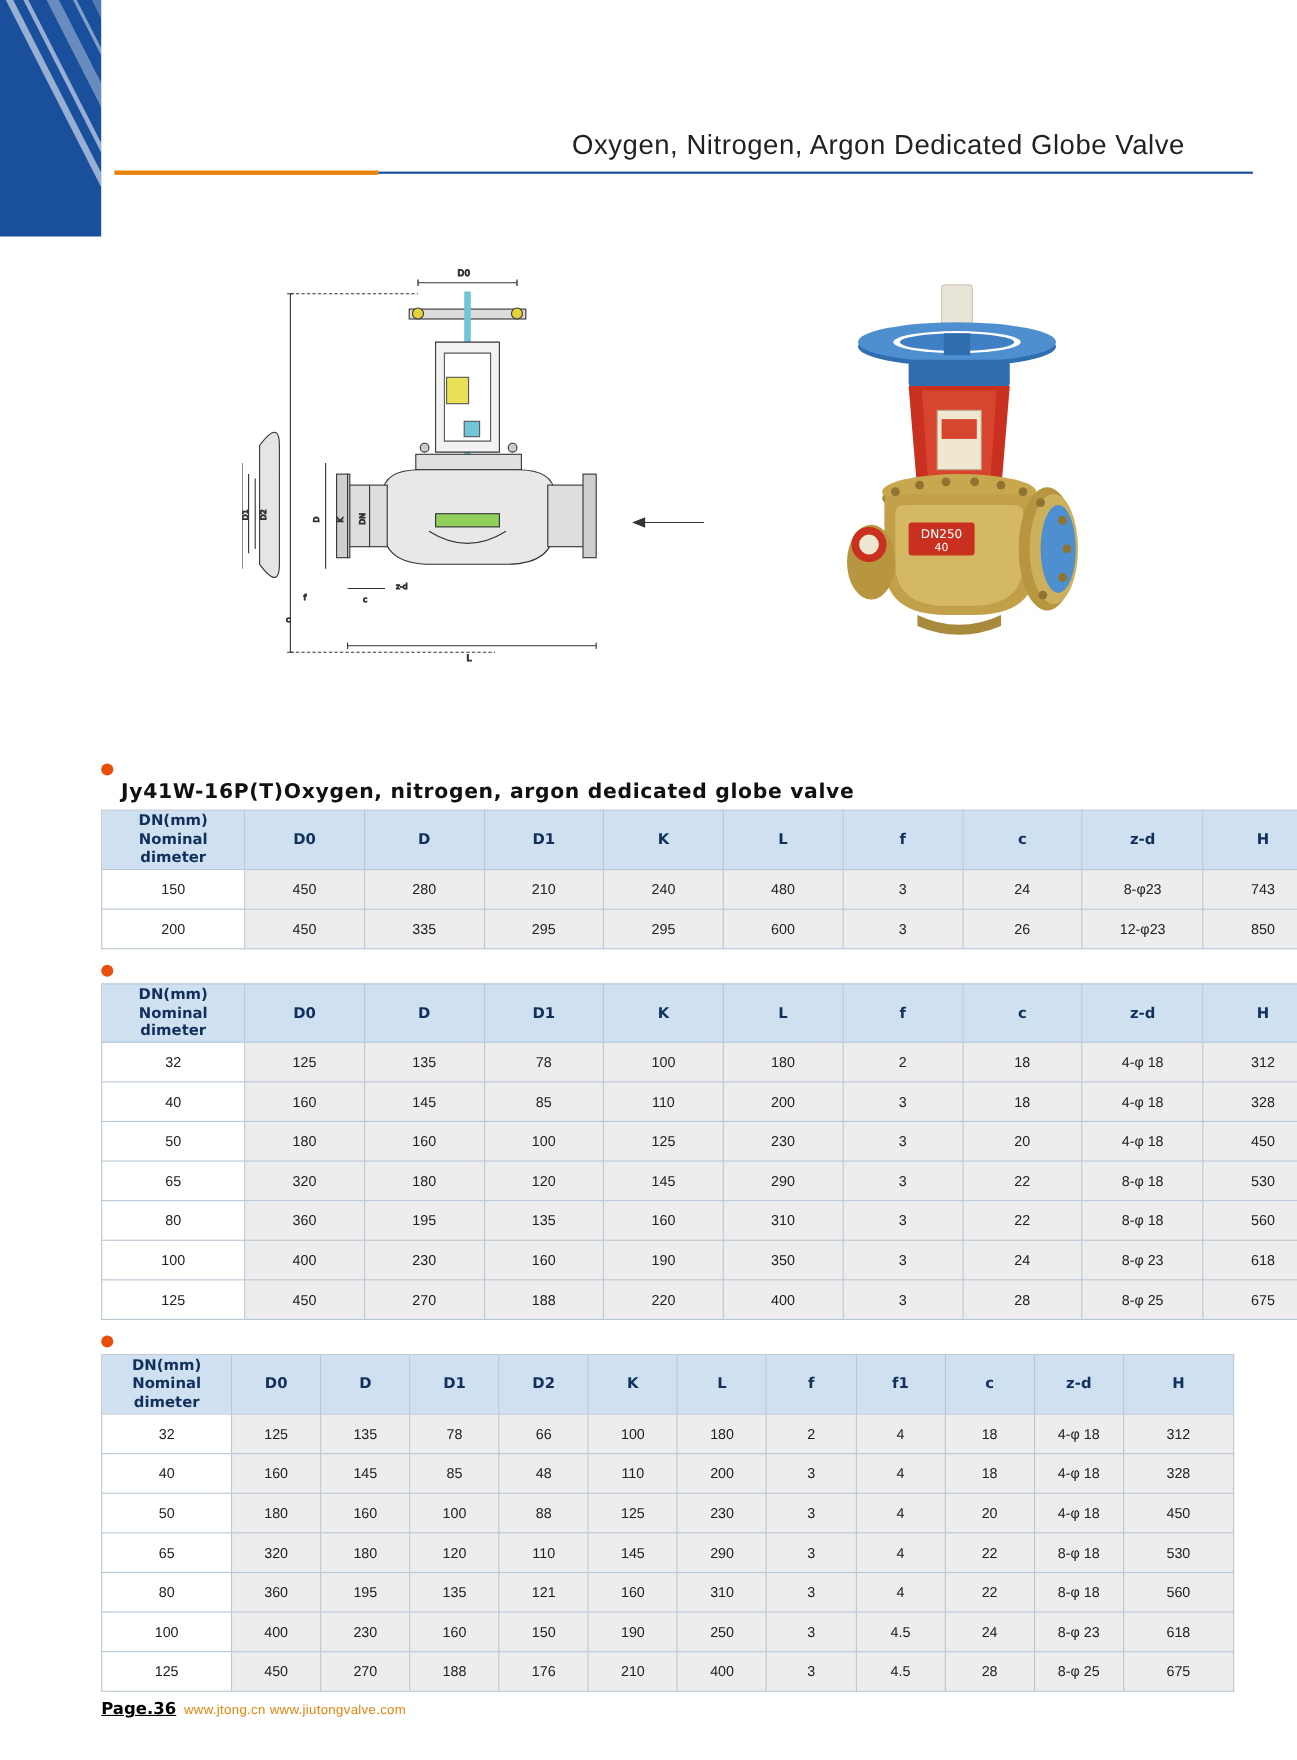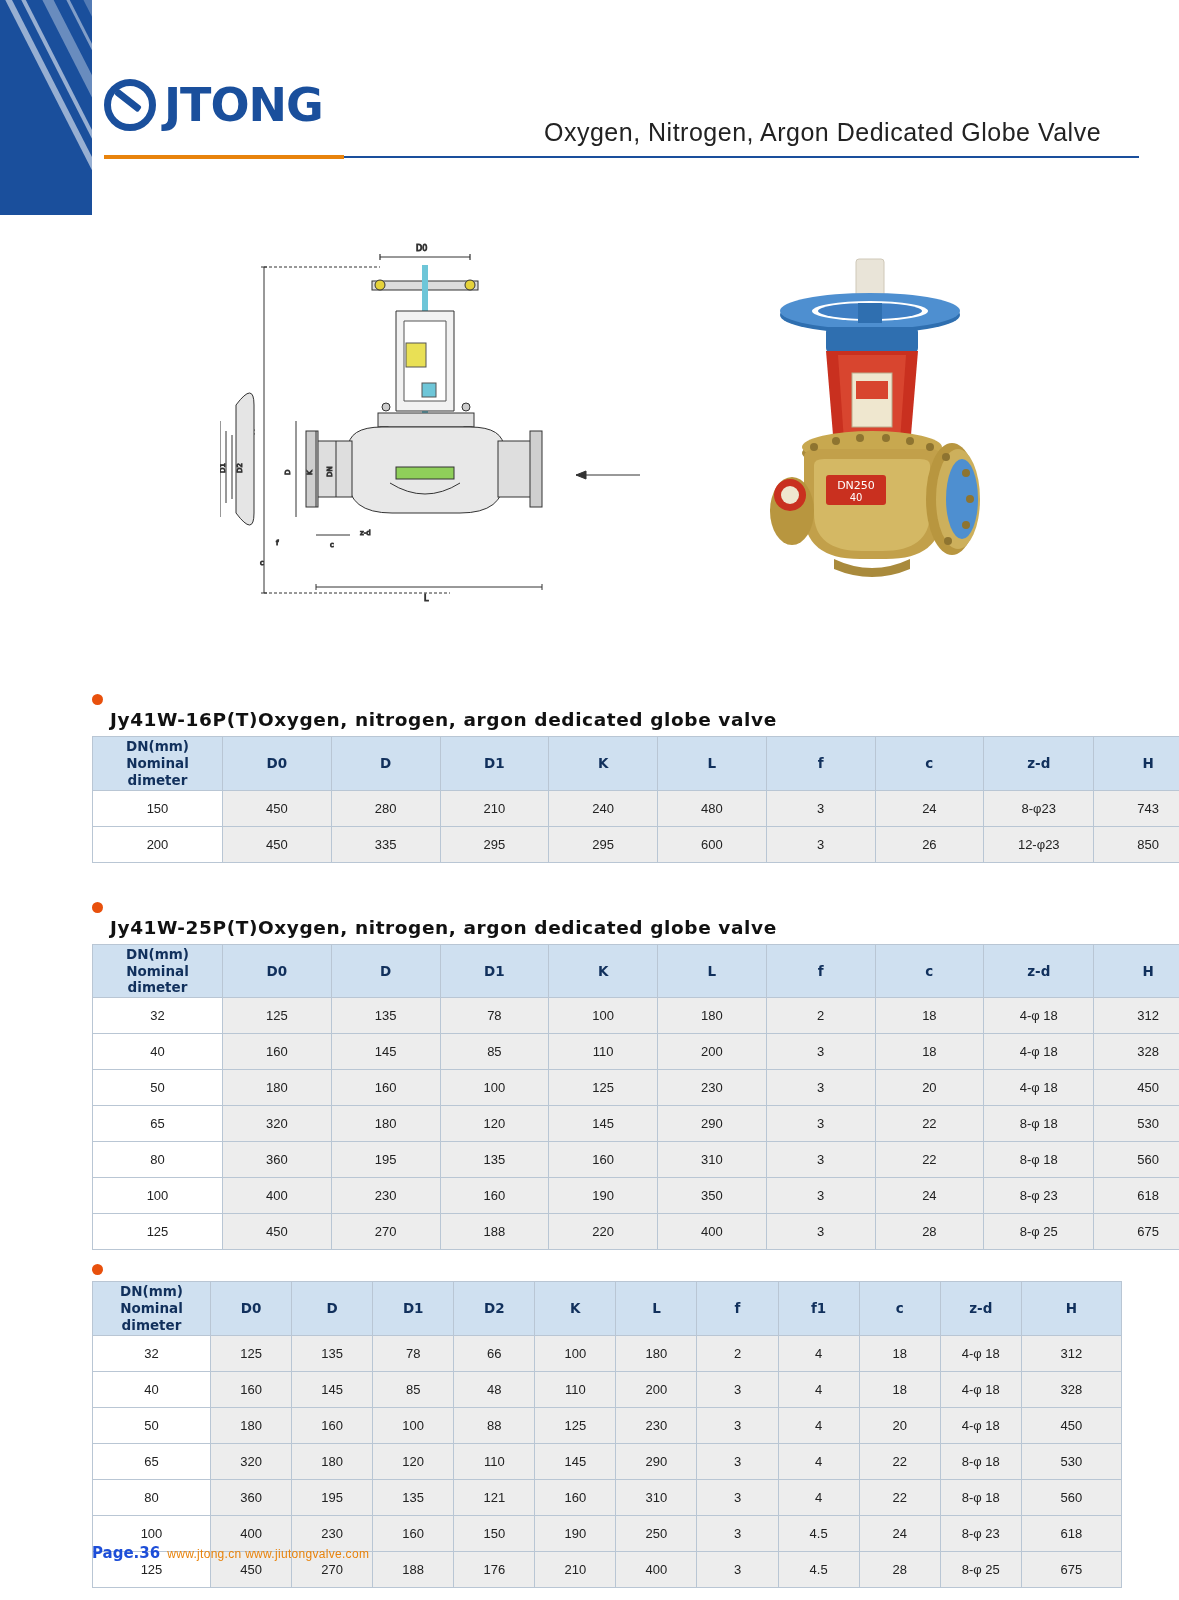--- a/index.html
+++ b/index.html
@@ -73,21 +73,21 @@
     background: #e8830c;
   }
   .header-rule-blue {
     position: absolute;
     left: 344px; top: 156px;
     right: 40px; height: 2px;
     background: #1a4f9c;
   }
   .header-title {
     position: absolute;
-    left: 544px; top: 118px;
+    left: 520px; top: 118px;
     font-size: 25px;
     color: #222;
     letter-spacing: .5px;
     white-space: nowrap;
   }
 
   
   .figures {
     position: relative;
     height: 440px;
@@ -161,45 +161,42 @@
   .footer {
     position: absolute;
     left: 92px; bottom: 38px;
     display: flex;
     align-items: baseline;
   }
   .footer-page {
     font-family: "DejaVu Sans", sans-serif;
     font-weight: bold;
     font-size: 15px;
-    color: #1d4ed8;
+    color: #000000;
     margin-right: 7px;
+    text-decoration: underline;
   }
   .footer-url {
     font-size: 12px;
     color: #e8830c;
     letter-spacing: .3px;
   }
 </style>
 </head>
 <body>
 
 <div class="header">
   <div class="header-stripe">
     <div class="sw sw1"></div>
       <div class="sw sw2"></div>
       <div class="sw sw3"></div>
     <div class="sw sw4"></div>
       <div class="sw sw5"></div>
   </div>
 
-  <div class="logo-wrap">
-    <div class="logo-mark"></div>
-    <div class="logo-text">JTONG</div>
-  </div>
 
   <div class="header-rule-orange"></div>
   <div class="header-rule-blue"></div>
   <div class="header-title">Oxygen, Nitrogen, Argon Dedicated Globe Valve</div>
 </div>
 
 <div class="figures">
 
   <svg class="drawing" viewBox="0 0 450 400">
     <g stroke="#333" fill="none" stroke-width="1">
@@ -380,21 +377,20 @@
       <td class="alt">3</td>
       <td class="alt">26</td>
       <td class="alt">12-φ23</td>
       <td class="alt">850</td>
     </tr>
   </tbody>
 </table>
 
 <div class="sec-head">
   <span class="sec-bullet"></span>
-  <span class="sec-title">Jy41W-25P(T)Oxygen, nitrogen, argon dedicated globe valve</span>
 </div>
 <table class="spec">
   <colgroup>
     <col class="dn-col">
       <col>
       <col>
       <col>
       <col>
       <col>
       <col>

